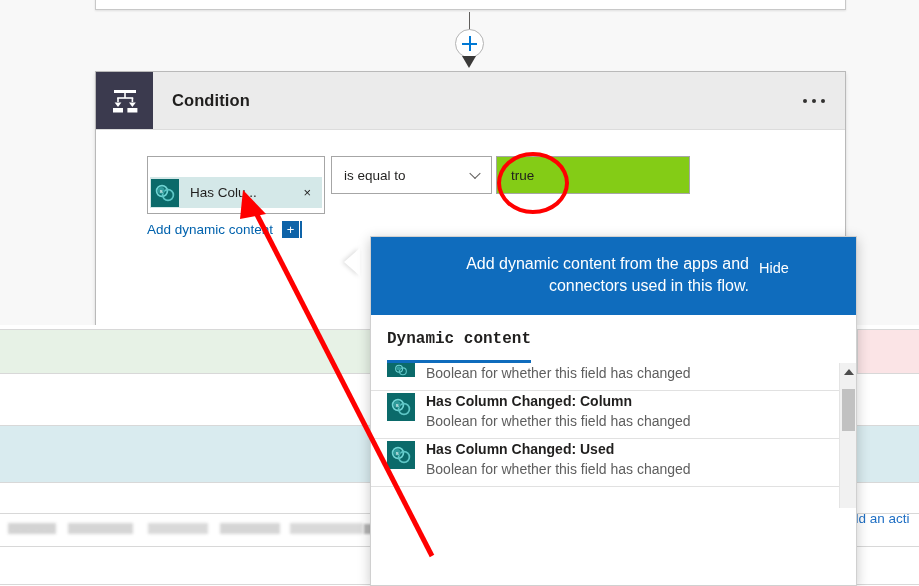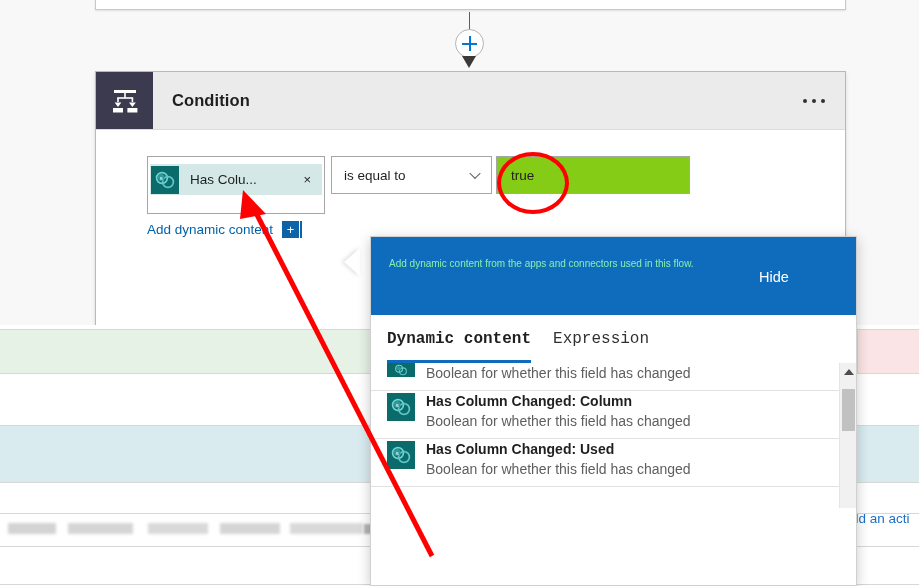--- a/index.html
+++ b/index.html
@@ -136,21 +136,21 @@
     width: 178px; height: 58px;
     border: 1px solid #a6a6a6;
     background: #ffffff;
     padding: 0;
   }
   .token {
     display: flex;
     align-items: center;
     height: 31px;
     background: #d4e8e8;
-    margin: 7px 2px 0 2px;
+    margin: 20px 2px 0 2px;
   }
   .token-ico {
     width: 28px; height: 28px;
     background: #0b6a6a;
     display: flex; align-items: center; justify-content: center;
     flex: 0 0 auto;
     margin: 1px 0 0 1px;
   }
   .token-label {
     font-size: 13.5px;
@@ -316,31 +316,32 @@
     filter: drop-shadow(-2px 0 2px rgba(0,0,0,0.14));
   }
   .dc-banner {
     height: 78px;
     background: #0f6cbd;
     display: flex;
     align-items: flex-start;
     padding: 16px 18px 0 18px;
   }
   .dc-banner-text {
-    color: #86efac;
-    font-size: 10px;
+    color: #ffffff;
+    font-size: 16px;
     line-height: 22px;
     max-width: 360px;
     flex: 1 1 auto;
+    text-align: right;
   }
   .dc-hide {
     color: #ffffff;
     font-size: 14.5px;
     margin-left: 10px;
-    margin-top: 16px;
+    margin-top: 7px;
     cursor: pointer;
     flex: 0 0 auto;
   }
   .dc-tabs {
     display: flex;
     height: 48px;
     align-items: center;
     padding: 0 16px;
     background: #ffffff;
     border-bottom: none;
@@ -538,21 +539,20 @@
   <div class="dc-beak"></div>
   <div class="dc-panel">
 
     <div class="dc-banner">
       <div class="dc-banner-text">Add dynamic content from the apps and connectors used in this flow.</div>
       <div class="dc-hide">Hide</div>
     </div>
 
     <div class="dc-tabs">
       <div class="dc-tab active">Dynamic content</div>
-      <div class="dc-tab">Expression</div>
     </div>
 
 
     <div class="dc-list">
 
       <div class="dc-item partial">
         <div class="dc-item-ico">
           <svg width="22" height="14" viewBox="0 0 22 22" aria-hidden="true">
             <circle cx="8" cy="9" r="5.4" fill="none" stroke="#6fd3d3" stroke-width="1.7"></circle>
             <circle cx="14" cy="13" r="5.4" fill="none" stroke="#5ec6c6" stroke-width="1.7"></circle>

